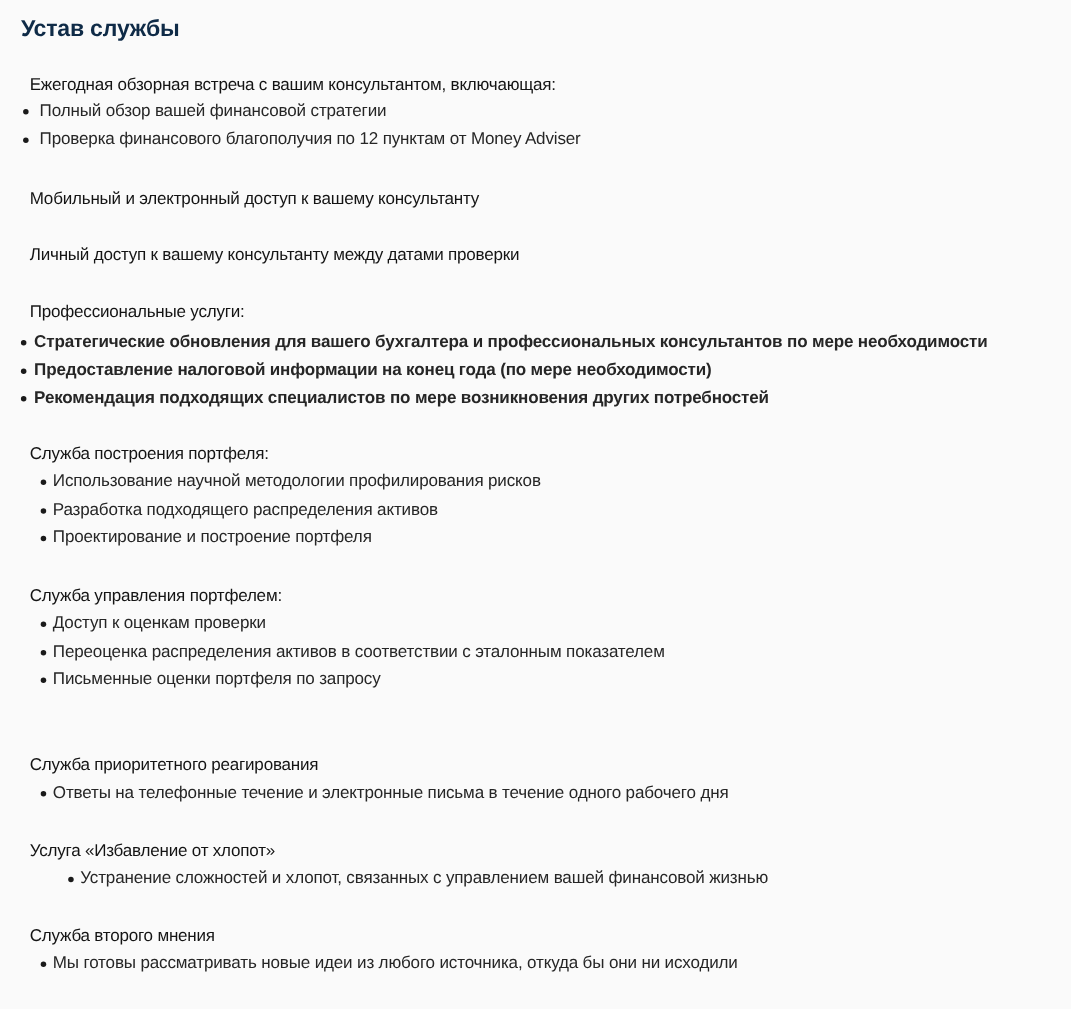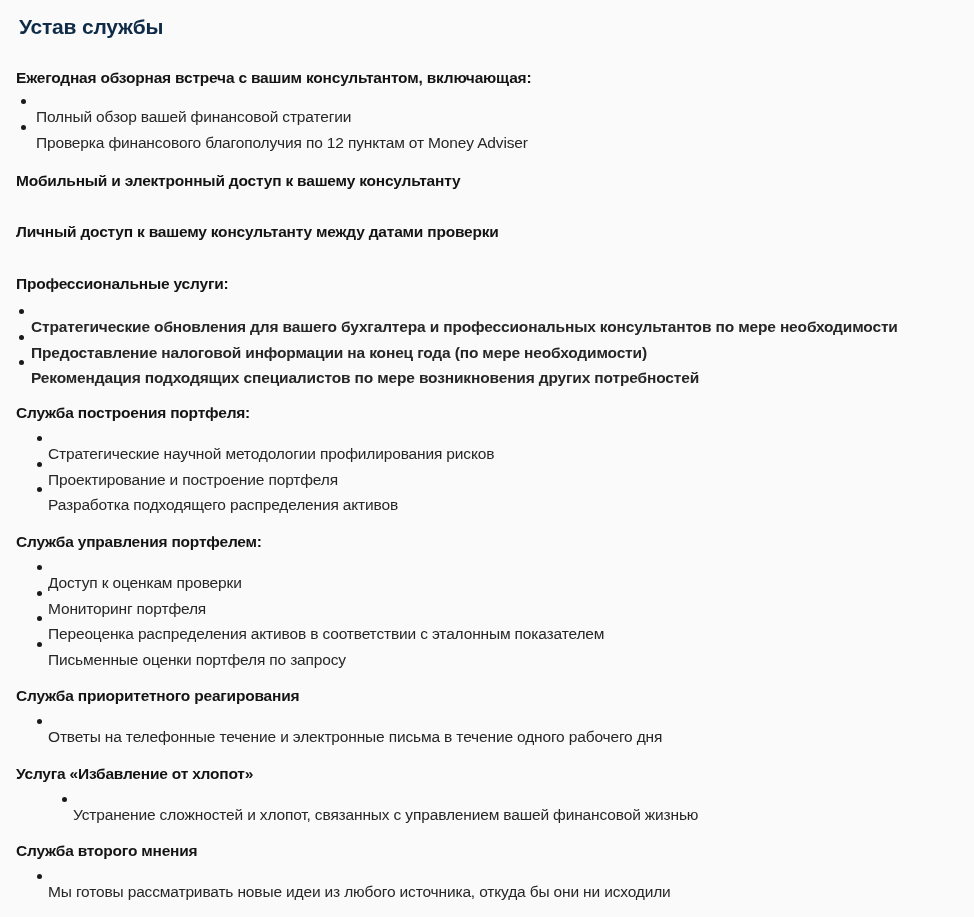--- a/index.html
+++ b/index.html
@@ -33,25 +33,25 @@
       line-height: 38px;
       white-space: nowrap;
     }
     .section {
       position: absolute;
       left: 0;
       width: 974px;
     }
     .section-heading {
       position: absolute;
-      left: 16px;
+      left: 27px;
       top: 0;
       margin: 0;
       font-size: 15.5px;
-      font-weight: bold;
+      font-weight: normal;
       color: #141414;
       line-height: 20px;
       white-space: nowrap;
       letter-spacing: -0.2px;
     }
     .bullet-list {
       list-style: none;
       margin: 0;
       padding: 0;
       position: absolute;
@@ -71,21 +71,21 @@
     .bullet-dot {
       position: absolute;
       top: 11px;
       width: 5px;
       height: 5px;
       border-radius: 50%;
       background: #1a1a1a;
     }
     .bullet-text {
       position: absolute;
-      top: 16px;
+      top: 0;
     }
     
     .indent-a .bullet-dot { left: 21px; }
     .indent-a .bullet-text { left: 36px; }
     .indent-b .bullet-dot { left: 19px; }
     .indent-b .bullet-text { left: 31px; }
     .indent-c .bullet-dot { left: 37px; }
     .indent-c .bullet-text { left: 48px; }
   </style>
 </head>
@@ -133,43 +133,39 @@
         <span class="bullet-text">Рекомендация подходящих специалистов по мере возникновения других потребностей</span>
       </li>
     </ul>
   </div>
 
   <div class="section indent-c" style="top:403px;">
     <h2 class="section-heading">Служба построения портфеля:</h2>
     <ul class="bullet-list" style="top:22px;">
       <li class="bullet-item">
         <span class="bullet-dot"></span>
-        <span class="bullet-text">Стратегические научной методологии профилирования рисков</span>
+        <span class="bullet-text">Использование научной методологии профилирования рисков</span>
+      </li>
+      <li class="bullet-item">
+        <span class="bullet-dot"></span>
+        <span class="bullet-text">Разработка подходящего распределения активов</span>
       </li>
       <li class="bullet-item">
         <span class="bullet-dot"></span>
         <span class="bullet-text">Проектирование и построение портфеля</span>
-      </li>
-      <li class="bullet-item">
-        <span class="bullet-dot"></span>
-        <span class="bullet-text">Разработка подходящего распределения активов</span>
       </li>
     </ul>
   </div>
 
   <div class="section indent-c" style="top:532px;">
     <h2 class="section-heading">Служба управления портфелем:</h2>
     <ul class="bullet-list" style="top:22px;">
       <li class="bullet-item">
         <span class="bullet-dot"></span>
         <span class="bullet-text">Доступ к оценкам проверки</span>
-      </li>
-      <li class="bullet-item">
-        <span class="bullet-dot"></span>
-        <span class="bullet-text">Мониторинг портфеля</span>
       </li>
       <li class="bullet-item">
         <span class="bullet-dot"></span>
         <span class="bullet-text">Переоценка распределения активов в соответствии с эталонным показателем</span>
       </li>
       <li class="bullet-item">
         <span class="bullet-dot"></span>
         <span class="bullet-text">Письменные оценки портфеля по запросу</span>
       </li>
     </ul>

